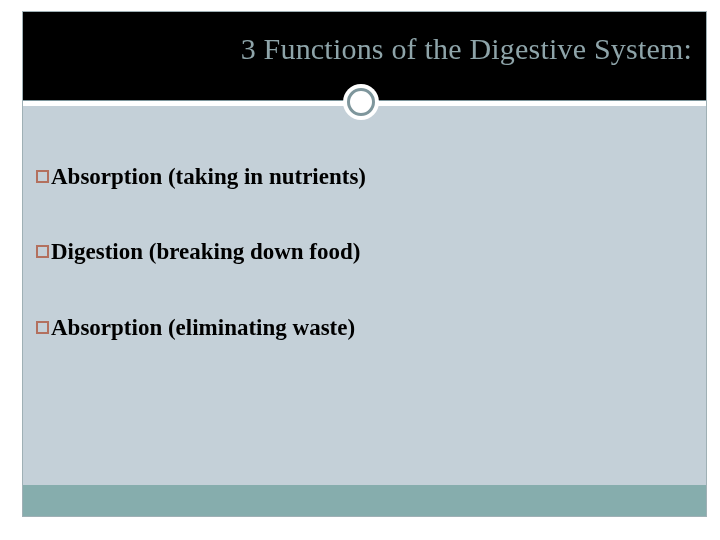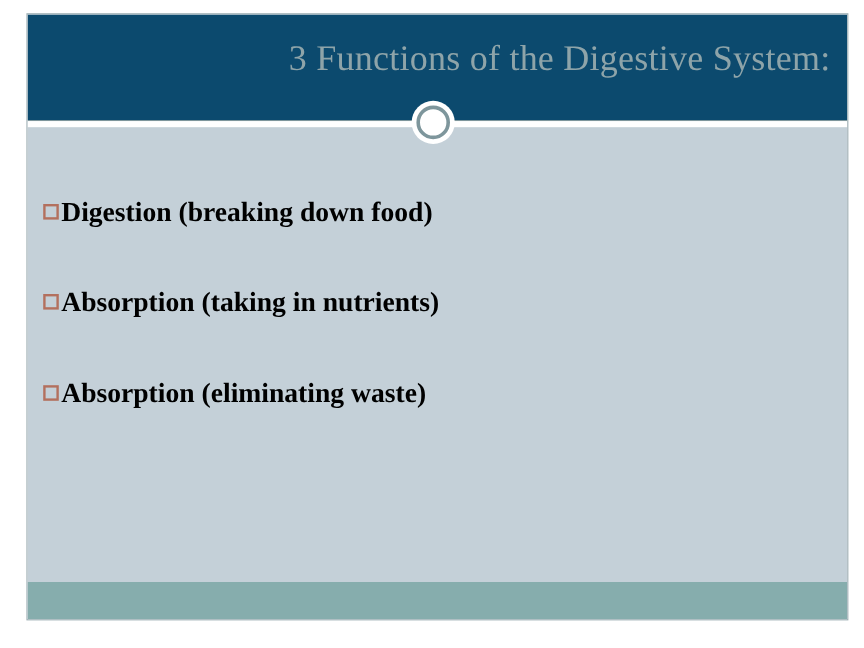--- a/index.html
+++ b/index.html
@@ -26,21 +26,21 @@
     overflow: hidden;
   }
 
   
   #header-band {
     position: absolute;
     left: 0;
     top: 0;
     width: 100%;
     height: 88px;
-    background: #0c4a6e;
+    background: #000000;
   }
 
   #title-text {
     position: absolute;
     right: 14px;
     top: 22px;
     font-family: "Liberation Serif", "DejaVu Serif", serif;
     font-size: 30px;
     font-weight: 400;
     letter-spacing: 0.2px;
@@ -165,26 +165,26 @@
     <div class="halo"></div>
     <div class="ring"></div>
   </div>
 
   <div id="body-area">
 
     <div id="bullet-list">
 
       <div class="bullet-item">
         <span class="bullet-glyph"></span>
-        <span class="bullet-label">Digestion (breaking down food)</span>
+        <span class="bullet-label">Absorption (taking in nutrients)</span>
       </div>
 
       <div class="bullet-item">
         <span class="bullet-glyph"></span>
-        <span class="bullet-label">Absorption (taking in nutrients)</span>
+        <span class="bullet-label">Digestion (breaking down food)</span>
       </div>
 
       <div class="bullet-item">
         <span class="bullet-glyph"></span>
         <span class="bullet-label">Absorption (eliminating waste)</span>
       </div>
 
     </div>
 
     <div id="footer-bar"></div>

